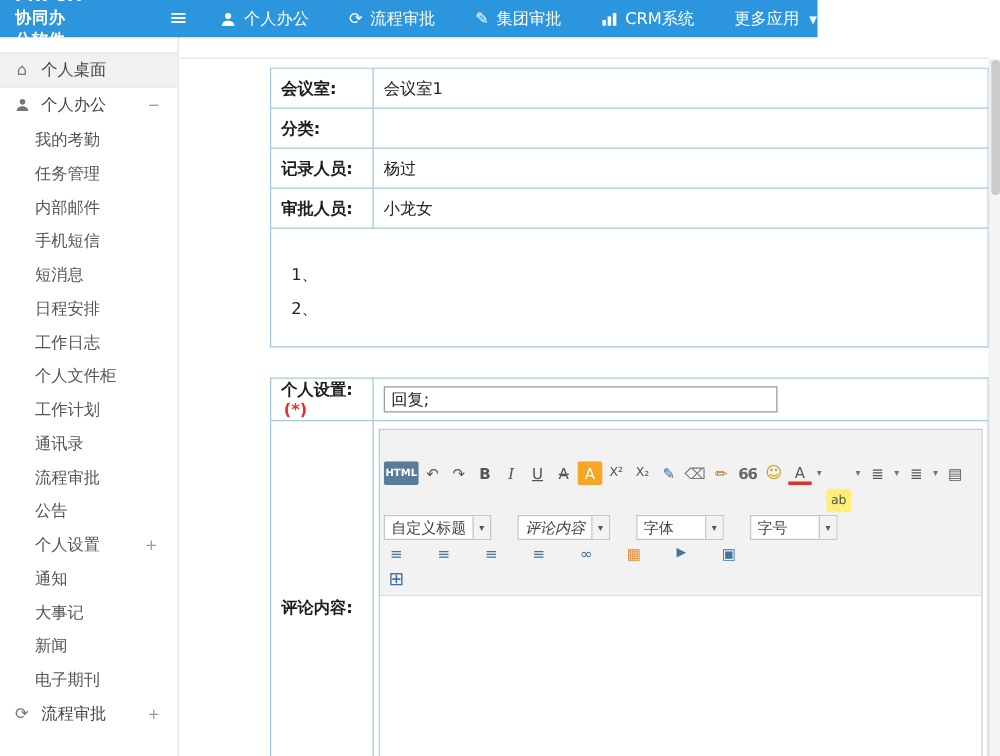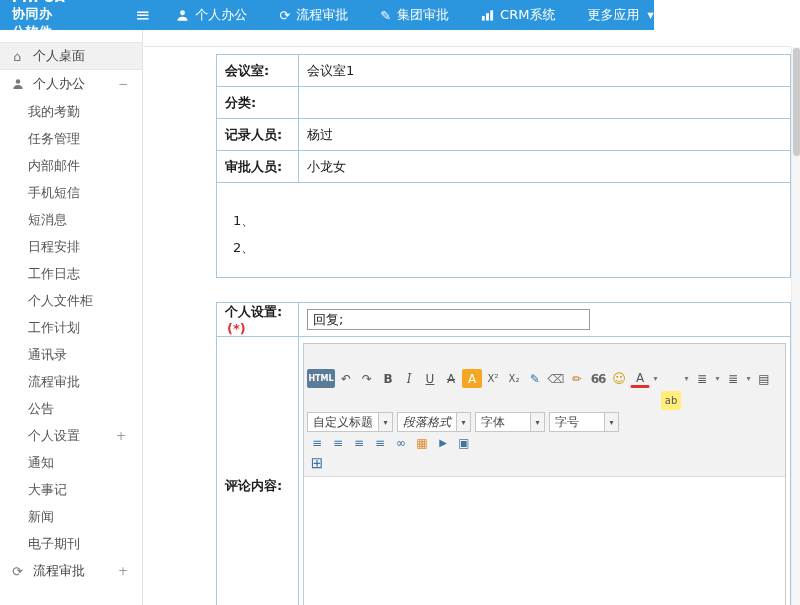--- a/index.html
+++ b/index.html
@@ -39,31 +39,31 @@
   table { width:100%; border-collapse:collapse; table-layout:fixed; }
   td { border:1px solid #a6c8e1; font-size:13px; color:#222; padding:0 8px; height:32px; }
   td.lbl { width:82px; font-weight:bold; color:#1d1d1d; }
   td.val { font-weight:normal; }
   td.content-cell { height:95px; vertical-align:top; padding:24px 0 0 16px; }
   .content-line { line-height:27px; font-size:13px; }
 
   .comment-table { margin-top:24px; }
   td.subject-row { height:31px; }
   .req { color:#dd3333; font-weight:bold; margin-left:2px; }
-  .subject-input { width:283px; height:21px; border:1px solid #9a9a9a; font-size:13px;
+  .subject-input { width:315px; height:21px; border:1px solid #9a9a9a; font-size:13px;
     padding:1px 5px; font-family:inherit; color:#222; }
   td.editor-cell { padding:6px 4px; vertical-align:top; height:240px; }
 
   
   .editor { border:1px solid #c8c8c8; background:#fff; }
   .ed-toolbar { background:#f2f2f2; border-bottom:1px solid #dcdcdc; padding:2px 3px; }
   .ed-row { display:flex; flex-wrap:wrap; align-items:center; gap:1px; padding:1px 0; }
   .ed-btn { min-width:20px; height:19px; display:inline-flex; align-items:center; justify-content:center;
     font-size:12px; color:#555; border:1px solid transparent; border-radius:2px; cursor:pointer; line-height:1; }
-  .ed-selects, .ed-btns { display:inline-flex; align-items:center; gap:1px; flex-wrap:wrap; }
+  .ed-selects, .ed-btns { display:inline-flex; align-items:center; gap:18px; flex-wrap:wrap; }
   .ed-select { height:20px; background:#fff; border:1px solid #c6c6c6; display:inline-flex;
     align-items:center; font-size:12px; color:#444; margin-right:3px; cursor:pointer; }
   .sel-label { padding:0 5px; min-width:54px; }
   .sel-caret { width:14px; align-self:stretch; border-left:1px solid #c6c6c6; background:#f3f3f3;
     display:inline-flex; align-items:center; justify-content:center; font-size:8px; color:#555; }
   .ed-content { height:150px; background:#fff; }
 
   
   [data-name="html-source-button"] { background:#5b7c99; color:#fff; font-size:8px; font-weight:bold; min-width:28px; }
   [data-name="bold-button"] { font-weight:bold; }
@@ -312,21 +312,21 @@
                   </div>
 
                 <div class="ed-row" data-name="editor-toolbar-row2">
                   <span class="ed-selects" data-name="editor-dropdowns">
 
                   <span class="ed-select" data-name="heading-select">
                       <span class="sel-label" data-name="select-value">自定义标题</span>
                       <span class="sel-caret" data-name="chevron-down-icon">▾</span>
                     </span>
                       <span class="ed-select" data-name="paragraph-select">
-                      <span class="sel-label" data-name="select-value">段落格式</span>
+                      <span class="sel-label" data-name="select-value">评论内容</span>
                       <span class="sel-caret" data-name="chevron-down-icon">▾</span>
                     </span>
                       <span class="ed-select" data-name="font-family-select">
                       <span class="sel-label" data-name="select-value">字体</span>
                       <span class="sel-caret" data-name="chevron-down-icon">▾</span>
                     </span>
                       <span class="ed-select" data-name="font-size-select">
                       <span class="sel-label" data-name="select-value">字号</span>
                       <span class="sel-caret" data-name="chevron-down-icon">▾</span>
                     </span>

